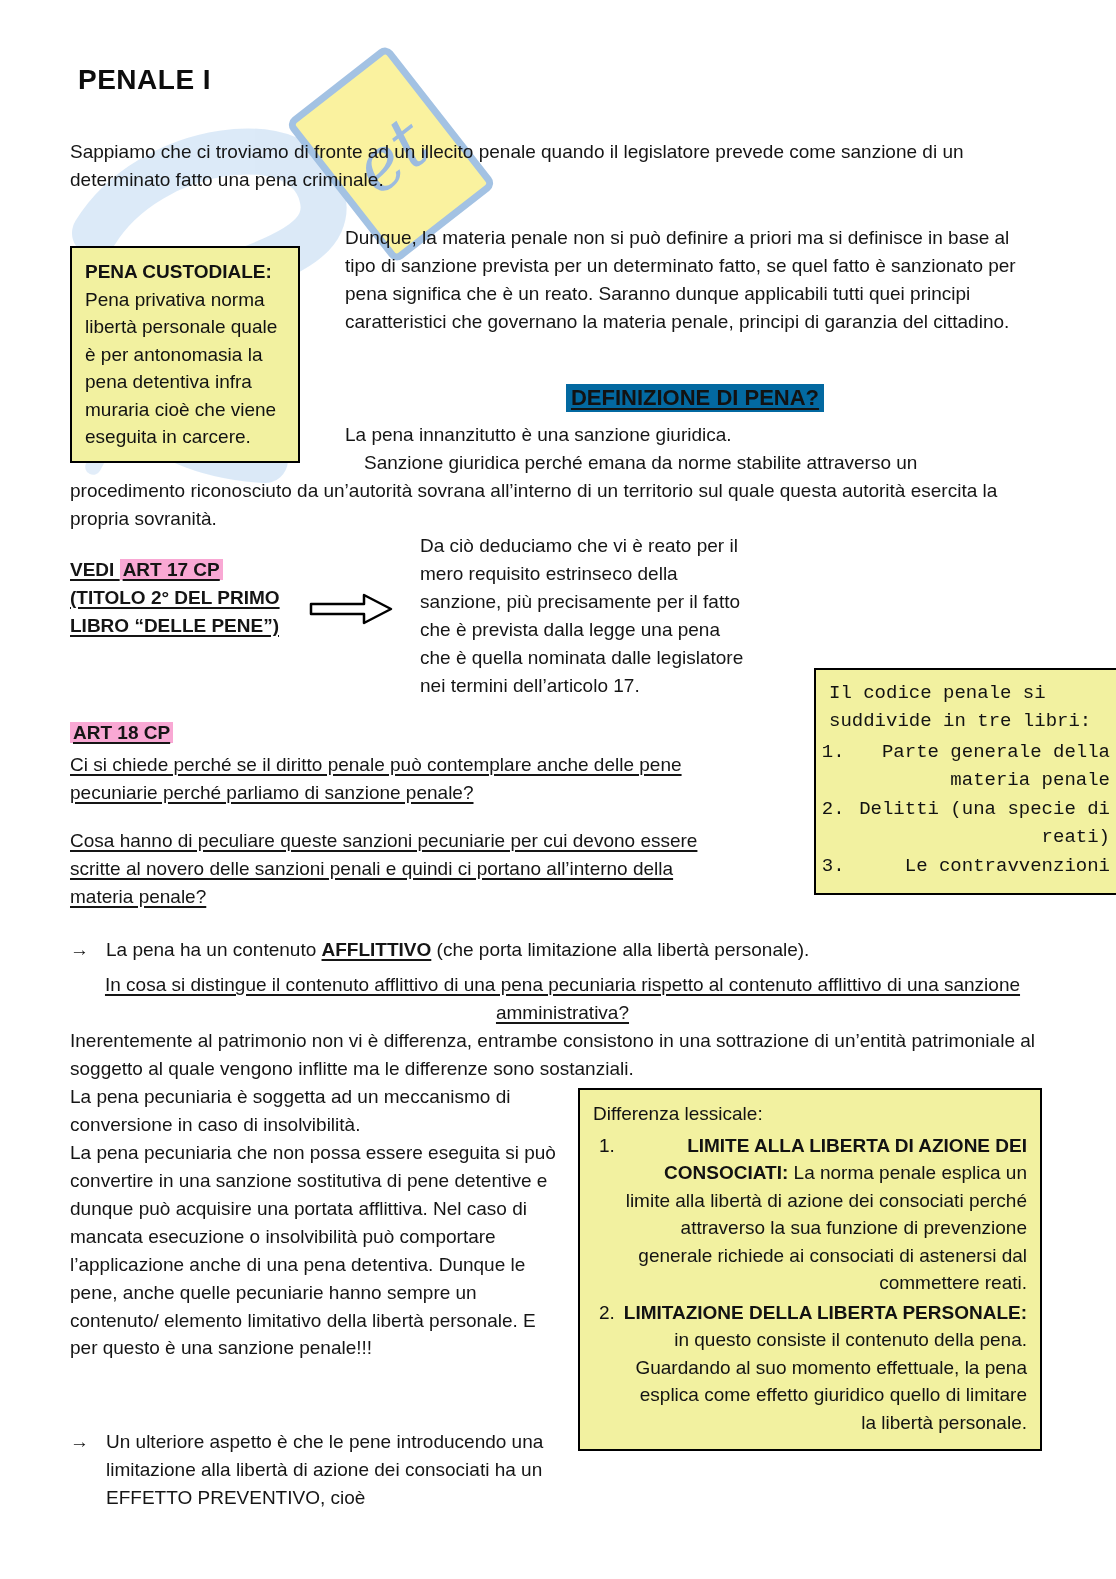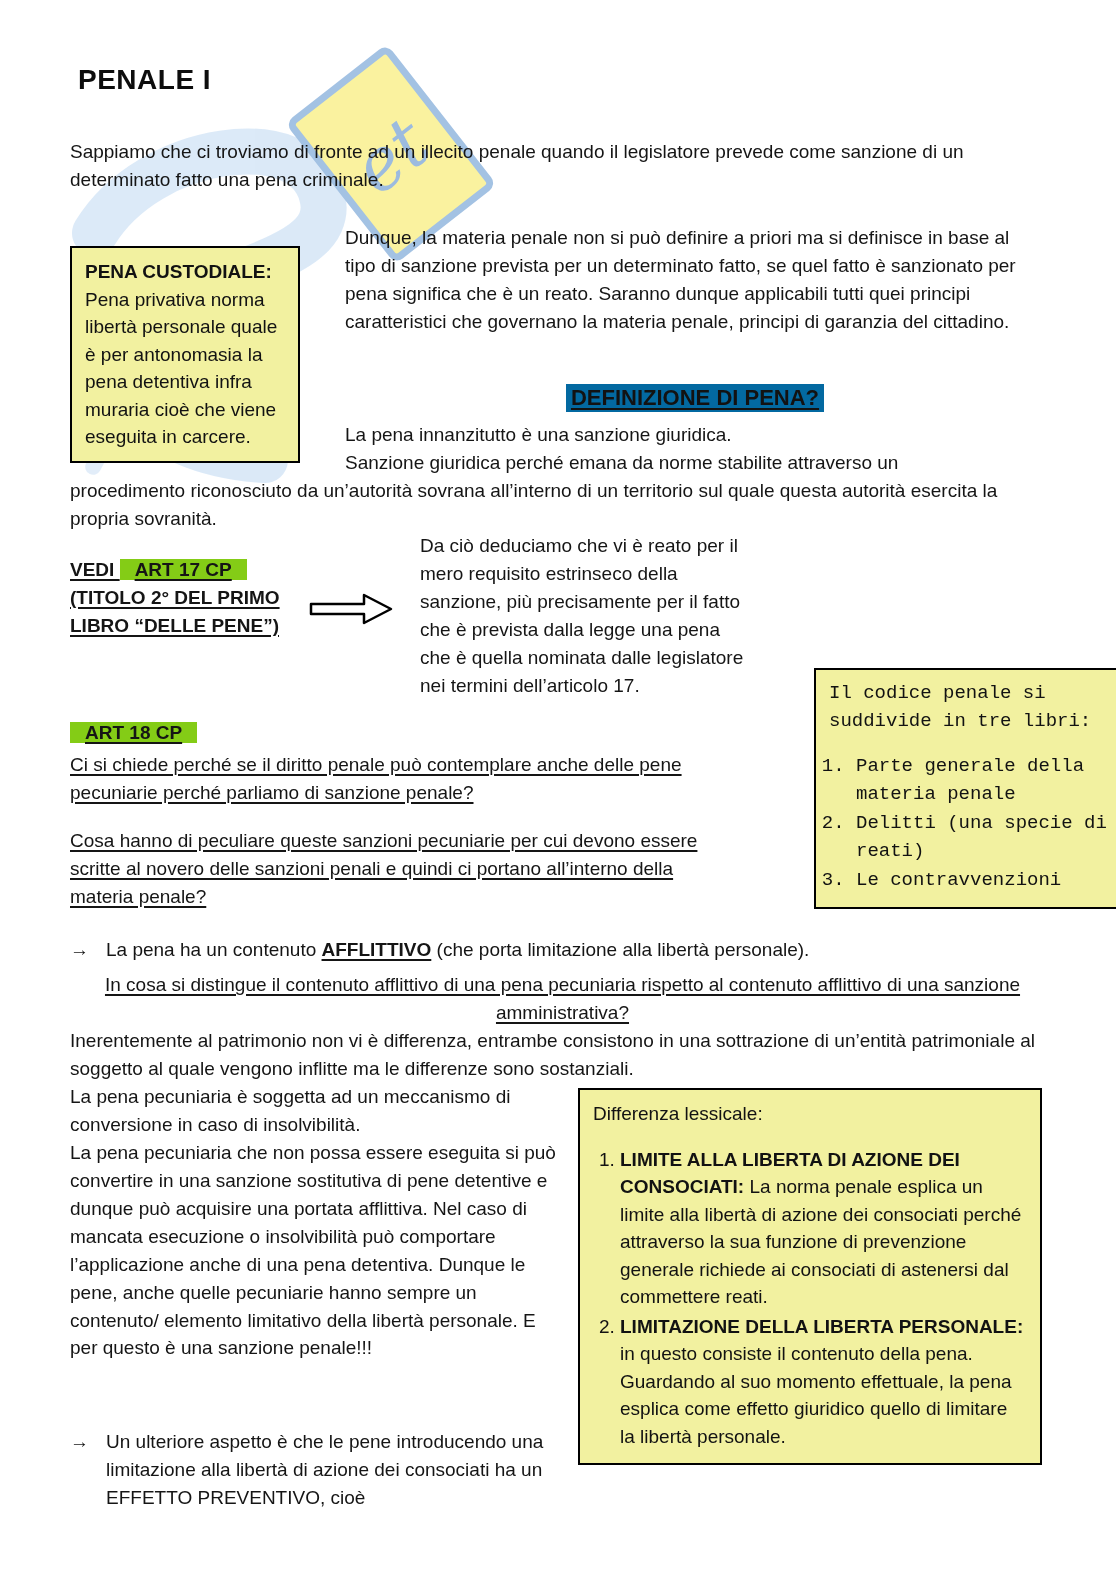--- a/index.html
+++ b/index.html
@@ -35,38 +35,39 @@
     display:inline-block;
     font-size:22px;
     font-weight:700;
     background:#0369a1;
     padding:1px 5px;
     text-decoration:underline;
     text-decoration-thickness:2px;
     text-underline-offset:3px;
   }
   .hl-green {
-    background:#84cc16;
-    padding:0 15px;
+    background:#f9a8d4;
+    padding:0 3px;
     text-align:center;
   }
   .note-box {
     background:#f2f1a0;
     border:2px solid #000;
     padding:10px 13px;
     font-size:19px;
     line-height:1.45;
   }
   .note-box .box-title {
     display:block;
     font-weight:700;
   }
   .note-box ol {
-    margin-top:18px;
+    margin-top:4px;
     padding-left:27px;
+    text-align:right;
   }
   .note-box ol li { margin-bottom:2px; }
   .arrow-row { display:flex; }
   .arrow-glyph {
     flex:0 0 36px;
     font-size:19px;
     line-height:1.47;
   }
   .arrow-body { flex:1; }
   .wm { position:absolute; left:0; top:28px; pointer-events:none; }
@@ -95,21 +96,21 @@
     <span>Pena privativa norma libertà personale quale è per antonomasia la pena detentiva infra muraria cioè che viene eseguita in carcere.</span>
   </div>
 
   <p class="abs txt" style="left:345px; top:224px; width:700px;">Dunque, la materia penale non si può definire a priori ma si definisce in base al tipo di sanzione prevista per un determinato fatto, se quel fatto è sanzionato per pena significa che è un reato. Saranno dunque applicabili tutti quei principi caratteristici che governano la materia penale, principi di garanzia del cittadino.</p>
 
   <div class="abs heading-wrap" style="left:345px; top:384px; width:700px;">
     <span class="heading-hl">DEFINIZIONE DI PENA?</span>
   </div>
 
   <p class="abs txt" style="left:345px; top:421px; width:700px;">La pena innanzitutto è una sanzione giuridica.</p>
-  <p class="abs txt" style="left:345px; top:449px; width:700px;">Sanzione giuridica perché emana da norme stabilite attraverso un</p>
+  <p class="abs txt" style="left:364px; top:449px; width:700px;">Sanzione giuridica perché emana da norme stabilite attraverso un</p>
   <p class="abs txt" style="left:70px; top:477px; width:985px;">procedimento riconosciuto da un’autorità sovrana all’interno di un territorio sul quale questa autorità esercita la propria sovranità.</p>
 
   <p class="abs txt bold uline" style="left:70px; top:556px; width:235px;"><span>VEDI </span><span class="hl-green">ART 17 CP</span><br><span>(TITOLO 2° DEL PRIMO LIBRO “DELLE PENE”)</span></p>
 
   <svg class="abs" style="left:308px; top:592px;" width="86" height="34" viewBox="0 0 86 34">
     <path d="M3 12 H56 V3 L83 17 L56 31 V22 H3 Z" fill="#ffffff" stroke="#000000" stroke-width="2.5" stroke-linejoin="round"></path>
   </svg>
 
   <p class="abs txt" style="left:420px; top:532px; width:332px;">Da ciò deduciamo che vi è reato per il mero requisito estrinseco della sanzione, più precisamente per il fatto che è prevista dalla legge una pena che è quella nominata dalle legislatore nei termini dell’articolo 17.</p>
 

